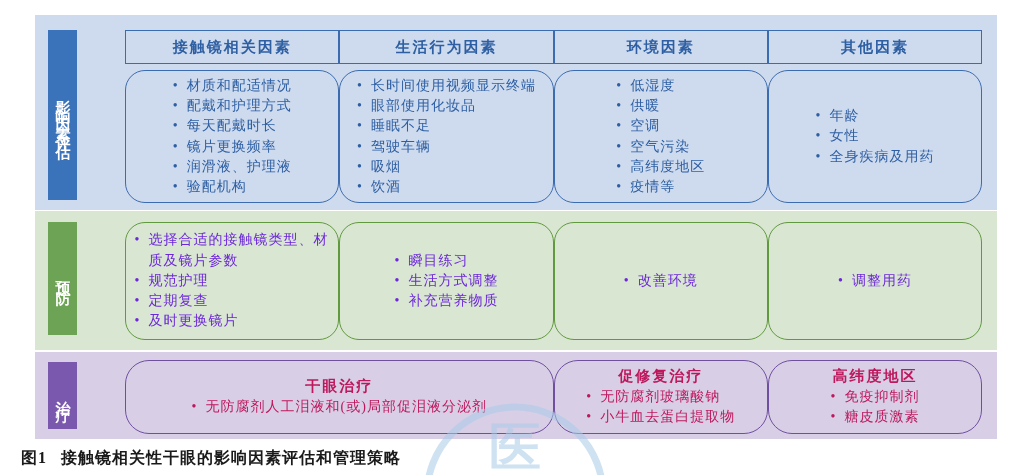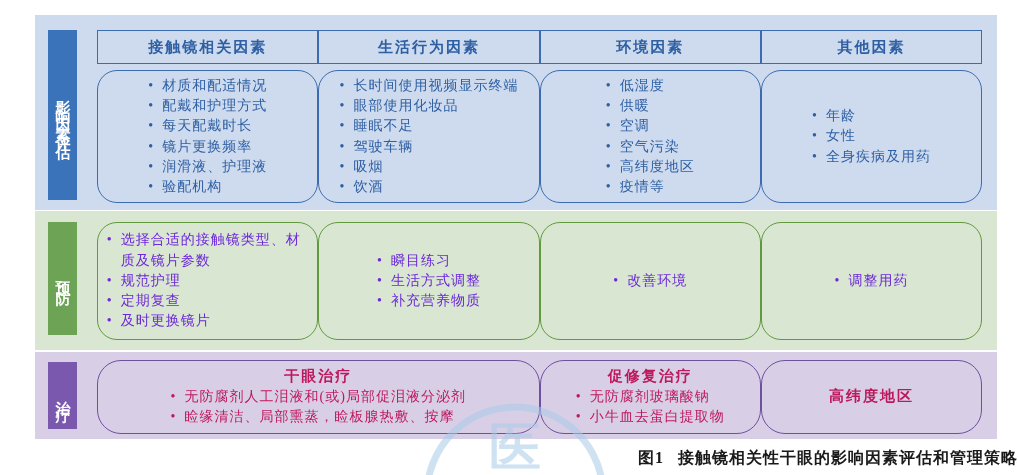--- a/index.html
+++ b/index.html
@@ -17,21 +17,21 @@
     position:absolute;left:13px;width:29px;
     display:flex;align-items:center;justify-content:center;
     writing-mode:vertical-rl;text-orientation:upright;
     color:#ffffff;font-weight:bold;font-size:15px;
   }
   .band-assessment .side-label{top:15px;height:170px;background:#3a73b9;letter-spacing:9px;}
   .band-prevention .side-label{top:11px;height:113px;background:#6ca355;letter-spacing:11px;}
   .band-treatment .side-label{top:10px;height:67px;background:#7a58ad;letter-spacing:7px;}
 
   .content{position:absolute;left:62px;right:15px;top:0;bottom:0;}
-  .grid4{display:grid;grid-template-columns:repeat(4,1fr);}
+  .grid4{display:grid;grid-template-columns:repeat(4,1fr);margin-left:28px;}
 
   
   .hdr-row{margin-top:15px;}
   .hdr-box{
     height:32px;border:1px solid #3c6cb0;display:flex;align-items:center;justify-content:center;
     color:#2e5fa3;font-size:15px;font-weight:bold;letter-spacing:2px;
   }
   
   .round-box{
     border:1px solid #3c6cb0;border-radius:20px;
@@ -47,22 +47,22 @@
   .span2{grid-column:1 / 3;}
 
   ul.blist{list-style:none;margin:0;padding:0;width:fit-content;max-width:92%;text-align:left;}
   ul.blist li{
     position:relative;padding-left:14px;font-size:14px;line-height:1.45;letter-spacing:1px;
   }
   ul.blist li::before{content:"•";position:absolute;left:0;}
   .t-title{font-size:15px;font-weight:bold;letter-spacing:2px;margin-bottom:1px;text-align:center;}
 
   .caption{
-    position:absolute;left:0;right:0;top:448px;text-align:right;z-index:6;
-    font-size:16px;color:#1a1a1a;font-weight:bold;letter-spacing:1px;
+    position:absolute;left:0;right:0;top:448px;text-align:left;z-index:6;
+    font-size:16px;color:#1a1a1a;font-weight:bold;letter-spacing:1px;padding-left:21px;
   }
   .caption .cap-label{margin-right:14px;}
 
   .watermark{position:absolute;z-index:5;pointer-events:none;opacity:.55;}
 </style>
 </head>
 <body>
 
 <div class="band band-assessment">
   <div class="side-label">影响因素评估</div>
@@ -149,32 +149,35 @@
 </div>
 
 <div class="band band-treatment">
   <div class="side-label">治疗</div>
   <div class="content">
     <div class="grid4 treat-row">
       <div class="round-box span2">
         <div class="t-title">干眼治疗</div>
         <ul class="blist">
           <li>无防腐剂人工泪液和(或)局部促泪液分泌剂</li>
-          <li>睑缘清洁、局部熏蒸，睑板腺热敷、按摩</li>
         </ul>
       </div>
       <div class="round-box">
         <div class="t-title">促修复治疗</div>
         <ul class="blist">
           <li>无防腐剂玻璃酸钠</li>
           <li>小牛血去蛋白提取物</li>
         </ul>
       </div>
       <div class="round-box">
         <div class="t-title">高纬度地区</div>
+        <ul class="blist">
+          <li>免疫抑制剂</li>
+          <li>糖皮质激素</li>
+        </ul>
       </div>
     </div>
   </div>
 </div>
 
 <svg class="watermark" width="220" height="110" viewBox="0 0 220 110" style="left:405px;top:365px;">
   <circle cx="110" cy="130" r="88" fill="none" stroke="#a9cbe8" stroke-width="7"></circle>
   <text x="110" y="100" text-anchor="middle" font-size="52" fill="#a9cbe8" font-weight="bold">医</text>
 </svg>
 

